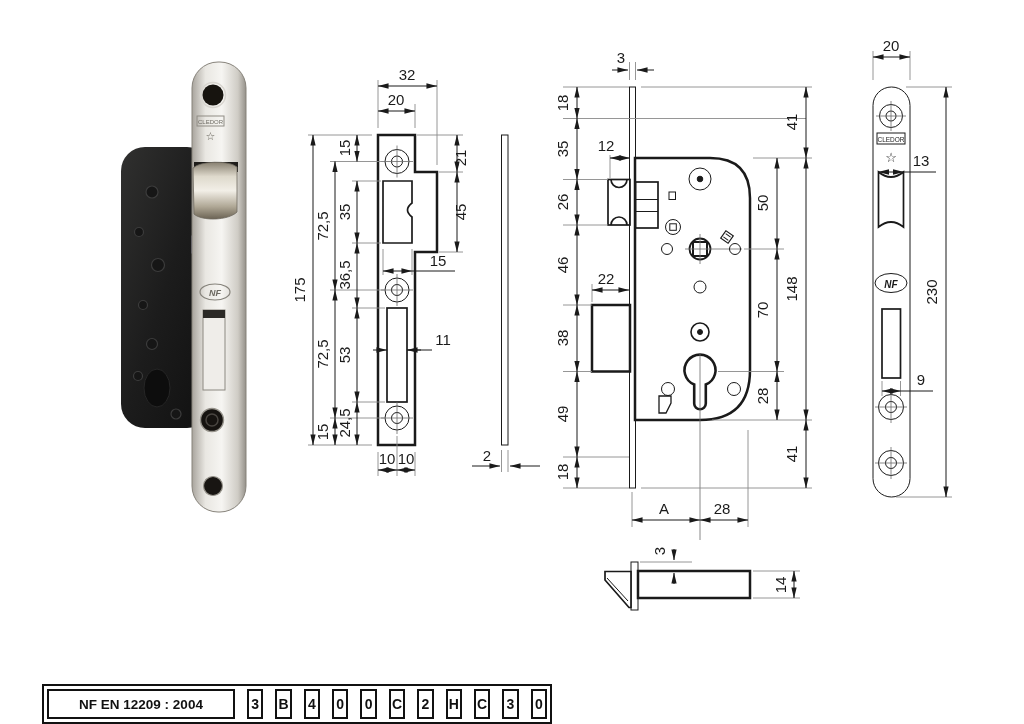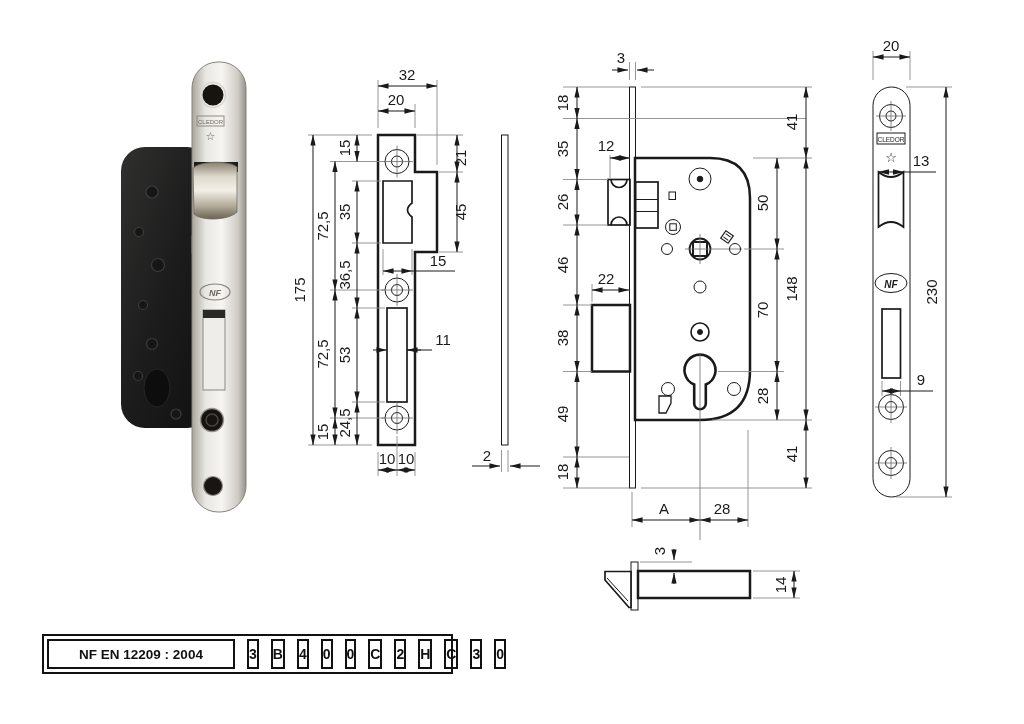--- a/index.html
+++ b/index.html
@@ -7,21 +7,21 @@
           font-family:"Liberation Sans",sans-serif;}
   svg text{font-family:"Liberation Sans",sans-serif;}
   .dim{font-size:15px;fill:#1a1a1a;}
   .stamp{fill:#6e6b63;}
   .oline{fill:none;stroke:#1a1a1a;stroke-width:2.5;}
   .o2line{fill:none;stroke:#1a1a1a;stroke-width:1.7;}
   .tline{fill:none;stroke:#1a1a1a;stroke-width:1;}
   .xline{fill:none;stroke:#8a8a8a;stroke-width:0.9;}
   .cline{fill:none;stroke:#6a6a6a;stroke-width:0.8;}
   .wfill{fill:#fff;}
-  .std-table{position:absolute;left:42px;top:634px;width:411px;height:40px;border:2.5px solid #111;
+  .std-table{position:absolute;left:42px;top:684px;width:510px;height:40px;border:2.5px solid #111;
              display:flex;gap:12px;padding:3px;box-sizing:border-box;background:#fff;}
   .std-cell{border:2px solid #111;display:flex;align-items:center;justify-content:center;
             font-weight:bold;font-size:14px;color:#111;box-sizing:border-box;}
   .std-label{flex:0 0 188px;font-size:13.5px;}
   .std-code{flex:1;}
 </style>
 </head>
 <body>
 
 <div id="canvas">

